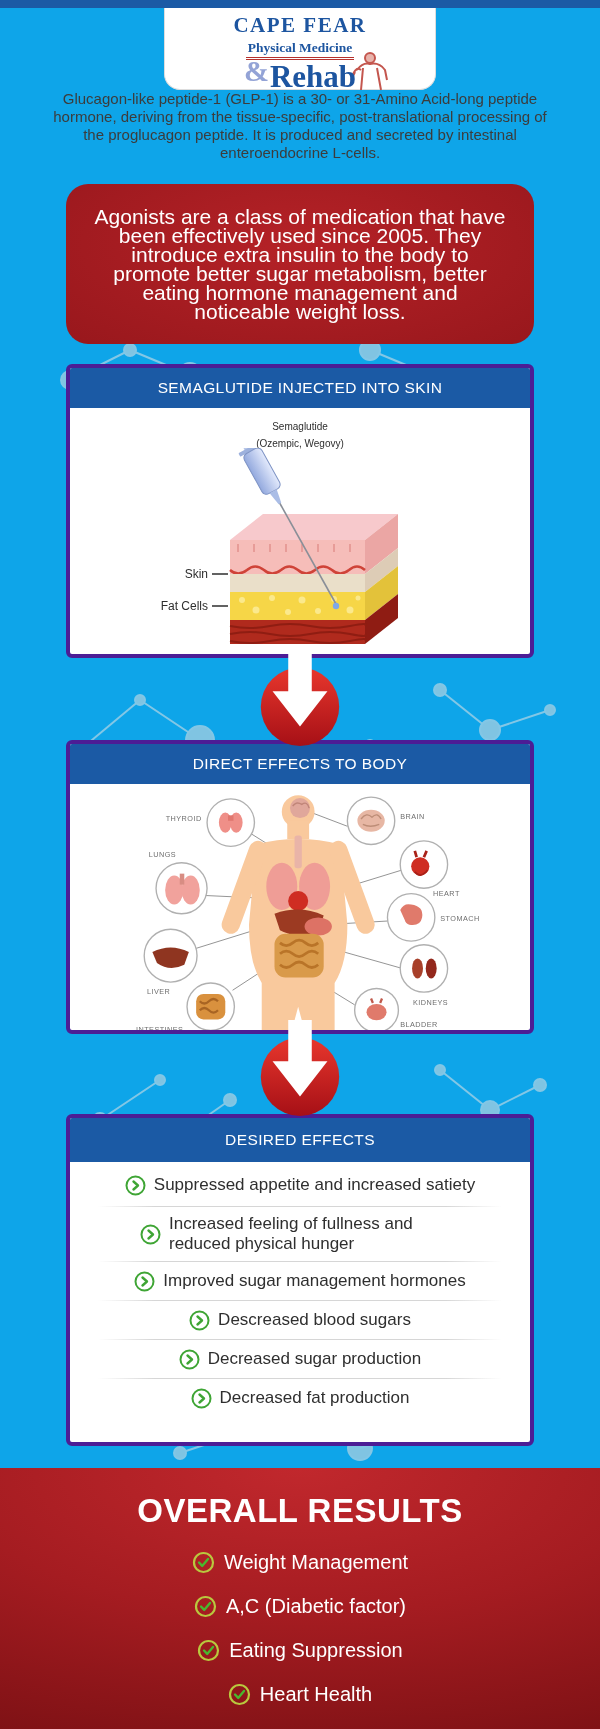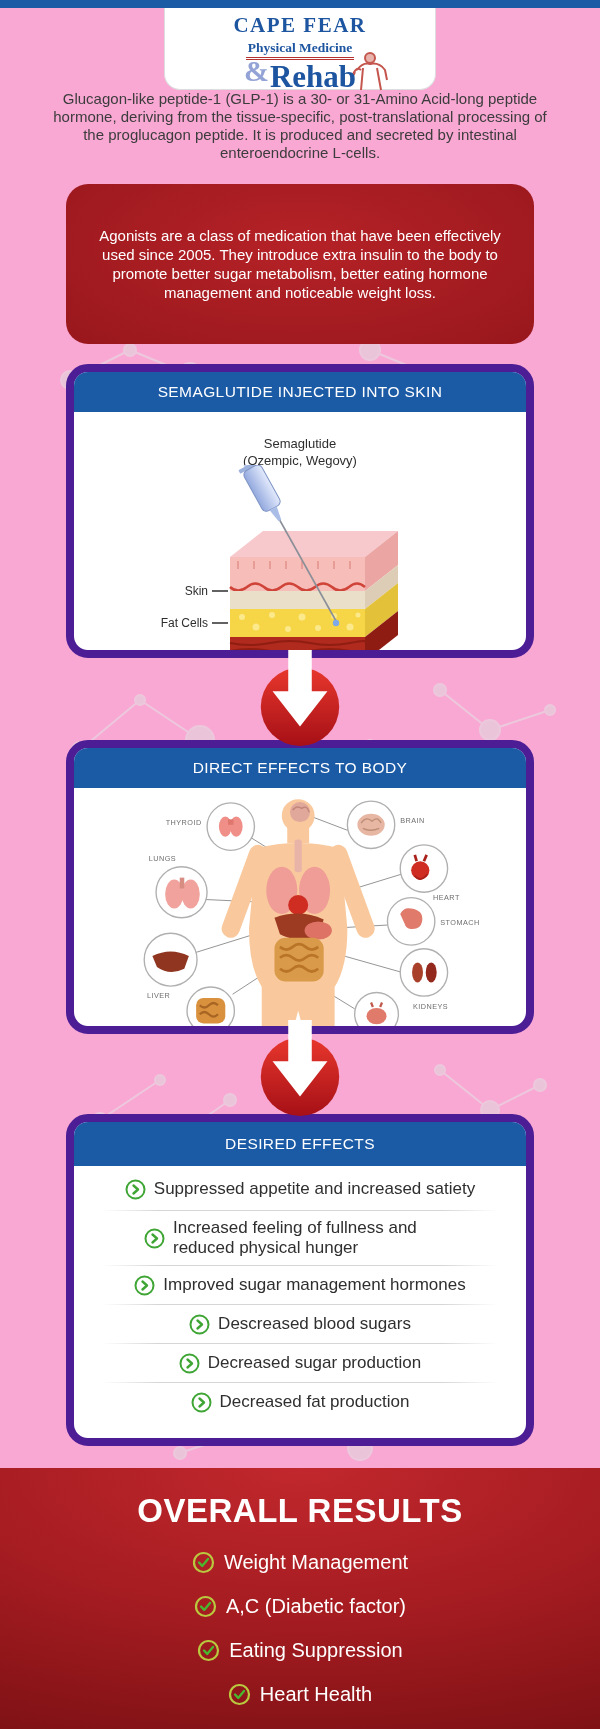--- a/index.html
+++ b/index.html
@@ -1,18 +1,18 @@
 <!DOCTYPE html>
 <html><head>
 <meta charset="utf-8">
 <style>
   * { box-sizing: border-box; }
   html,body { margin:0; padding:0; }
   body { font-family:"Liberation Sans", sans-serif; background:#fff; }
-  .page { position:relative; width:600px; height:1729px; margin:0 auto; background:#f9a8d4; overflow:hidden; }
+  .page { position:relative; width:600px; height:1729px; margin:0 auto; background:#0ea5e9; overflow:hidden; }
 
   .decor { position:absolute; z-index:0; opacity:.55; }
 
   .topbar { position:relative; z-index:2; height:8px; background:#1b5aa5; }
 
   .logo-box { position:relative; z-index:2; width:272px; margin:0 auto; height:82px;
     background:#fff; border:1px solid #ddd; border-top:none; border-radius:0 0 16px 16px;
     text-align:center; padding-top:5px; }
   .logo-top { font-family:"Liberation Serif", serif; font-weight:700; font-size:21px;
     letter-spacing:1.5px; color:#1d55a0; }
@@ -22,36 +22,36 @@
   .logo-amp { font-family:"Liberation Serif", serif; font-weight:700; font-size:30px;
     color:#93a3d6; vertical-align:6px; margin-right:1px; }
   .logo-bottom { font-family:"Liberation Serif", serif; font-weight:700; font-size:31px;
     color:#1d55a0; position:relative; z-index:1; }
   .logo-figure { position:absolute; right:40px; top:-4px; z-index:0; }
 
   .intro { position:relative; z-index:2; width:515px; margin:0 auto 0; text-align:center;
     font-size:15px; line-height:18px; color:#3c3c3c; }
 
   .agonists { position:relative; z-index:2; width:468px; height:160px; margin:22px auto 0;
-    border-radius:22px; color:#fff; font-size:15px; line-height:19px; text-align:center;
+    border-radius:22px; color:#fff; font-size:21px; line-height:19px; text-align:center;
     display:flex; align-items:center; justify-content:center; padding:14px 28px;
     background:radial-gradient(120% 150% at 50% 38%, #b52227 0%, #9a181d 55%, #7a1013 100%); }
 
   .card { position:relative; z-index:2; width:468px; margin:0 auto; background:#fff;
-    border:8px solid #4c1d95; border-radius:22px; overflow:hidden; }
+    border:4px solid #4c1d95; border-radius:6px; overflow:hidden; }
   .card-header { background:#1b5aa5; color:#fff; text-align:center; font-size:15.5px;
     letter-spacing:.4px; font-weight:500; }
   #card-semaglutide { margin-top:20px; height:294px; }
   #card-semaglutide .card-header { height:40px; line-height:40px; }
   #card-direct { margin-top:12px; height:294px; }
   #card-direct .card-header { height:40px; line-height:40px; }
   #card-desired { margin-top:16px; height:332px; }
   #card-desired .card-header { height:44px; line-height:44px; }
 
-  .drug-label { text-align:center; margin-top:23px; font-size:13px; line-height:17px; color:#2e2e2e; }
+  .drug-label { text-align:center; margin-top:10px; font-size:10px; line-height:17px; color:#2e2e2e; }
   .skin-wrap { display:flex; justify-content:center; margin-top:-4px; }
 
   .arrow-wrap { position:relative; z-index:3; height:80px; text-align:center; }
   #arrow1 { margin-top:-10px; }
   #arrow2 { margin-top:-16px; }
 
   .body-wrap { display:flex; justify-content:center; margin-top:4px; }
 
   .fx-list { padding-top:2px; }
   .fx-row { display:flex; align-items:center; justify-content:center; text-align:left;

